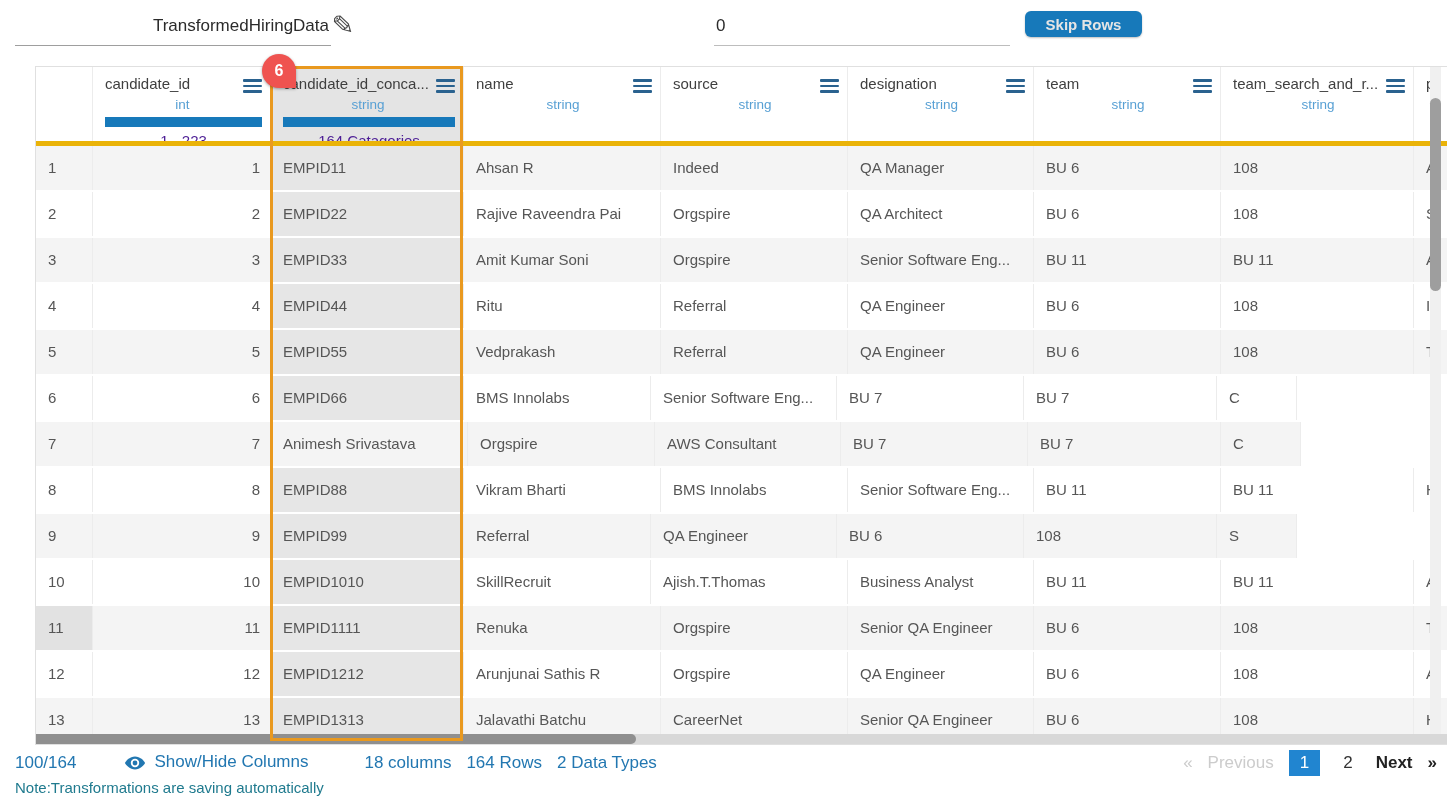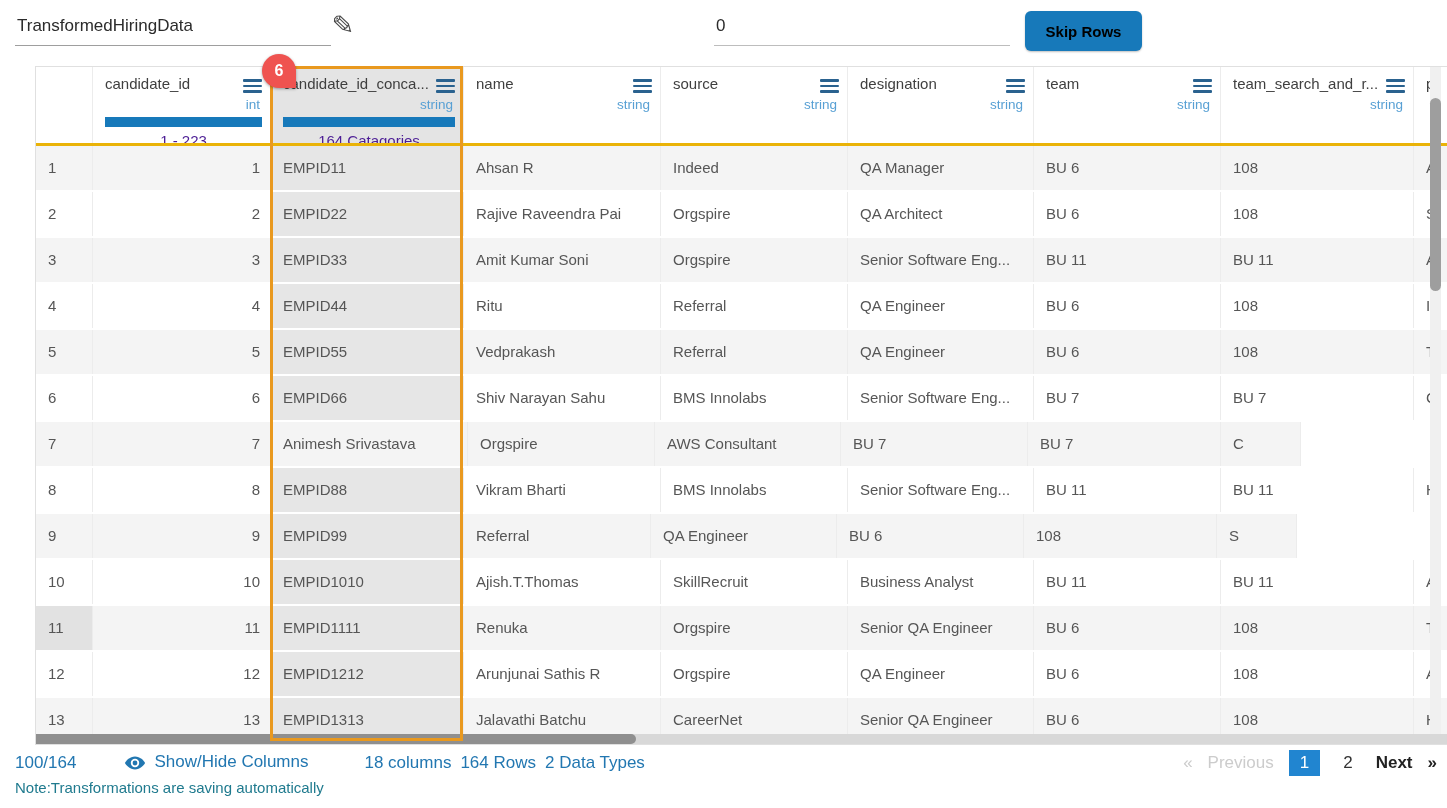--- a/index.html
+++ b/index.html
@@ -4,45 +4,45 @@
 <style>
   * { margin:0; padding:0; box-sizing:border-box; }
   html,body { width:1447px; height:808px; overflow:hidden; background:#fff;
     font-family:"Liberation Sans", sans-serif; }
 
   
   .topbar { position:relative; height:60px; }
   .title-input { position:absolute; left:15px; top:14px; width:316px;
     font-size:17px; color:#2b2b2b; border:none; border-bottom:1px solid #9e9e9e;
     padding:2px 2px 9px 2px; background:transparent; outline:none;
-    font-family:"Liberation Sans", sans-serif; }
+    font-family:"Liberation Sans", sans-serif;text-align:right; }
   .pencil { position:absolute; left:332px; top:10px; font-size:26px; color:#4a4a4a;
     cursor:pointer; transform:scaleX(1.05); }
   .skip-input { position:absolute; left:714px; top:14px; width:296px;
     font-size:17px; color:#2b2b2b; border:none; border-bottom:1px solid #bdbdbd;
     padding:2px 2px 9px 2px; background:transparent; outline:none;
     font-family:"Liberation Sans", sans-serif; }
-  .skip-btn { position:absolute; left:1025px; top:11px; width:117px; height:40px;
-    background:#1779ba; color:#000000; border:none; border-radius:6px;
+  .skip-btn { position:absolute; left:1025px; top:11px; width:117px; height:26px;
+    background:#1779ba; color:#e5e5e5; border:none; border-radius:6px;
     font-size:15px; font-weight:700; cursor:pointer;
     box-shadow:0 1px 2px rgba(0,0,0,.25);
     font-family:"Liberation Sans", sans-serif; }
 
   
   .grid { position:absolute; left:35px; top:66px; width:1412px; height:679px;
     border:1px solid #e0e0e0; border-right:none; overflow:hidden; background:#fff; }
-  .ghead { display:flex; height:79px; border-bottom:3px solid #eab308; background:#fff; }
+  .ghead { display:flex; height:79px; border-bottom:5px solid #eab308; background:#fff; }
   .hcell { position:relative; padding:8px 8px 0 12px; border-right:1px solid #ececec;
     background:#fff; flex:none; overflow:hidden; }
   .hcell.hl { background:#e4e4e4; }
   .hrow { display:flex; justify-content:space-between; align-items:flex-start; }
   .hname { font-size:15px; color:#3f3f3f; white-space:nowrap; overflow:hidden; }
   .menu-icon { display:inline-block; width:19px; padding-top:4px; cursor:pointer; flex:none; margin-left:4px;}
   .menu-icon i { display:block; height:2.5px; background:#2a628f; margin-bottom:3px; border-radius:1px; }
-  .htype { text-align:right; font-size:13.5px; color:#58a0d4; margin-top:1px; padding-right:2px; }
+  .htype { text-align:center; font-size:13.5px; color:#58a0d4; margin-top:1px; padding-right:2px; }
   .hbar { height:10px; background:#1779ba; margin-top:5px; }
   .hstat { text-align:center; font-size:15px; color:#4c1d95; margin-top:5px; }
 
   .c0 { width:57px; }  .c1 { width:178px; } .c2 { width:193px; } .c3 { width:197px; }
   .c4 { width:187px; } .c5 { width:186px; } .c6 { width:187px; } .c7 { width:193px; }
   .c8 { width:80px; }
 
   .gbody { height:590px; overflow:hidden; }
   .grow { display:flex; height:46px; border-bottom:2px solid #fff; }
   .grow.odd .cell { background:#f4f4f4; }
@@ -67,21 +67,21 @@
   .badge { position:absolute; left:262px; top:54px; width:34px; height:34px;
     background:#ef5350; border-radius:50% 50% 0 50%; z-index:9; color:#fff;
     font-size:16px; font-weight:700; display:flex; align-items:center;
     justify-content:center; box-shadow:0 1px 3px rgba(0,0,0,.35); }
 
   
   .footer1 { position:absolute; left:0; top:748px; width:100%; height:30px;
     display:flex; align-items:center; padding:0 10px 0 15px; font-size:17px; color:#2277b1; }
   .f-count { flex:none; }
   .f-showhide { display:flex; align-items:flex-start; gap:8px; margin-left:48px; cursor:pointer; flex:none; }
-  .f-stats { display:flex; gap:9px; margin-left:56px; flex:none; }
+  .f-stats { display:flex; gap:15px; margin-left:56px; flex:none; }
   .pager { margin-left:auto; display:flex; align-items:center; gap:15px; font-size:17px; }
   .pg-arrow-prev, .pg-prev { color:#cccccc; cursor:default; }
   .pg-page { color:#333; cursor:pointer; padding:2px 8px; }
   .pg-page.active { background:#2185d0; color:#fff; padding:3px 11px; cursor:default; }
   .pg-next, .pg-arrow-next { color:#222; cursor:pointer;font-weight:bold; }
   .footer2 { position:absolute; left:15px; top:779px; font-size:15px; color:#1f7a8e; }
   .eye { width:22px; height:22px; display:block; }
 </style>
 </head>
 <body>
@@ -240,21 +240,20 @@
         <div class="cell c4">Referral</div>
         <div class="cell c5">QA Engineer</div>
         <div class="cell c6">BU 6</div>
         <div class="cell c7">108</div>
         <div class="cell c8">T</div>
       </div>
       <div class="grow even">
         <div class="cell c0">6</div>
         <div class="cell c1 num">6</div>
         <div class="cell c2 hl">EMPID66</div>
-        <div class="cell c3">Shiv Narayan Sahu</div>
         <div class="cell c4">BMS Innolabs</div>
         <div class="cell c5">Senior Software Eng...</div>
         <div class="cell c6">BU 7</div>
         <div class="cell c7">BU 7</div>
         <div class="cell c8">C</div>
       </div>
       <div class="grow odd">
         <div class="cell c0">7</div>
         <div class="cell c1 num">7</div>
         <div class="cell c3">Animesh Srivastava</div>
@@ -282,22 +281,22 @@
         <div class="cell c4">Referral</div>
         <div class="cell c5">QA Engineer</div>
         <div class="cell c6">BU 6</div>
         <div class="cell c7">108</div>
         <div class="cell c8">S</div>
       </div>
       <div class="grow even">
         <div class="cell c0">10</div>
         <div class="cell c1 num">10</div>
         <div class="cell c2 hl">EMPID1010</div>
+        <div class="cell c4">SkillRecruit</div>
         <div class="cell c3">Ajish.T.Thomas</div>
-        <div class="cell c4">SkillRecruit</div>
         <div class="cell c5">Business Analyst</div>
         <div class="cell c6">BU 11</div>
         <div class="cell c7">BU 11</div>
         <div class="cell c8">A</div>
       </div>
       <div class="grow odd">
         <div class="cell c0 active-rownum">11</div>
         <div class="cell c1 num">11</div>
         <div class="cell c2 hl">EMPID1111</div>
         <div class="cell c3">Renuka</div>

